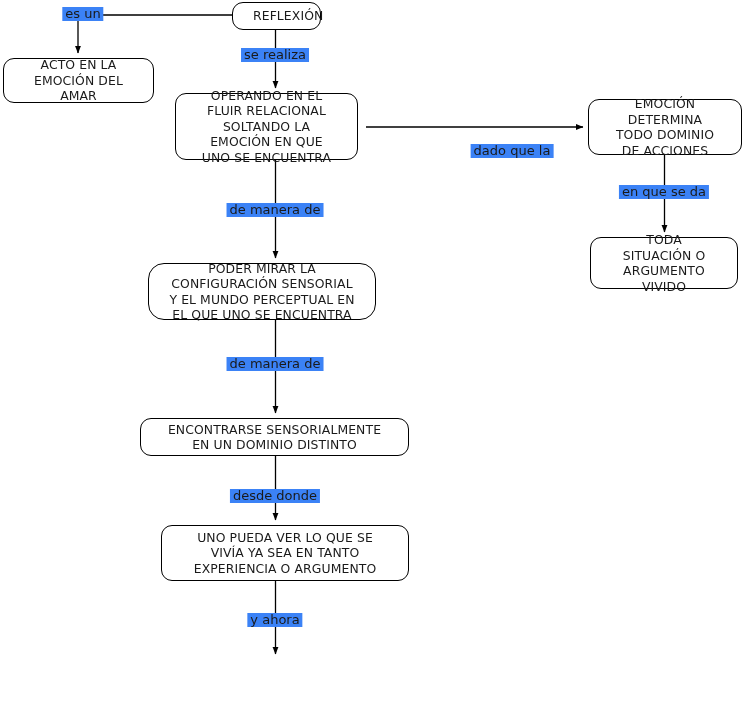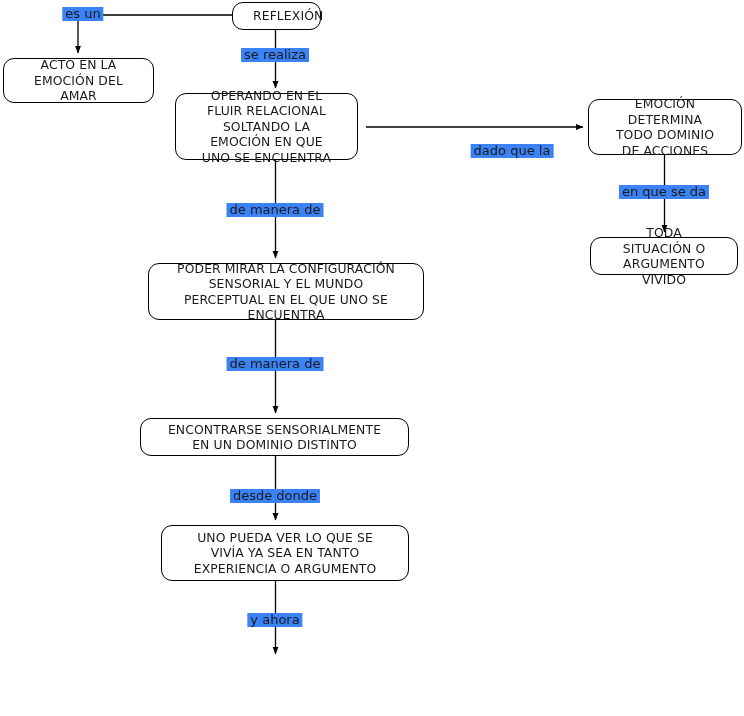--- a/index.html
+++ b/index.html
@@ -114,25 +114,25 @@
   </div>
 
   <div class="node" style="left:175px; top:93px; width:183px; height:67px;">
     <span>OPERANDO EN EL FLUIR RELACIONAL SOLTANDO LA EMOCIÓN EN QUE UNO SE ENCUENTRA</span>
   </div>
 
   <div class="node" style="left:588px; top:99px; width:154px; height:56px;">
     <span>EMOCIÓN DETERMINA TODO DOMINIO DE ACCIONES</span>
   </div>
 
-  <div class="node" style="left:590px; top:237px; width:148px; height:38px;">
+  <div class="node" style="left:590px; top:237px; width:148px; height:52px;">
     <span>TODA SITUACIÓN O ARGUMENTO VIVIDO</span>
   </div>
 
-  <div class="node" style="left:148px; top:263px; width:276px; height:57px;">
+  <div class="node" style="left:148px; top:263px; width:228px; height:57px;border-radius:16px;">
     <span>PODER MIRAR LA CONFIGURACIÓN SENSORIAL Y EL MUNDO PERCEPTUAL EN EL QUE UNO SE ENCUENTRA</span>
   </div>
 
   <div class="node" style="left:140px; top:418px; width:269px; height:38px;justify-content:flex-end;">
     <span>ENCONTRARSE SENSORIALMENTE EN UN DOMINIO DISTINTO</span>
   </div>
 
   <div class="node" style="left:161px; top:525px; width:248px; height:56px;">
     <span>UNO PUEDA VER LO QUE SE VIVÍA YA SEA EN TANTO EXPERIENCIA O ARGUMENTO</span>
   </div>

